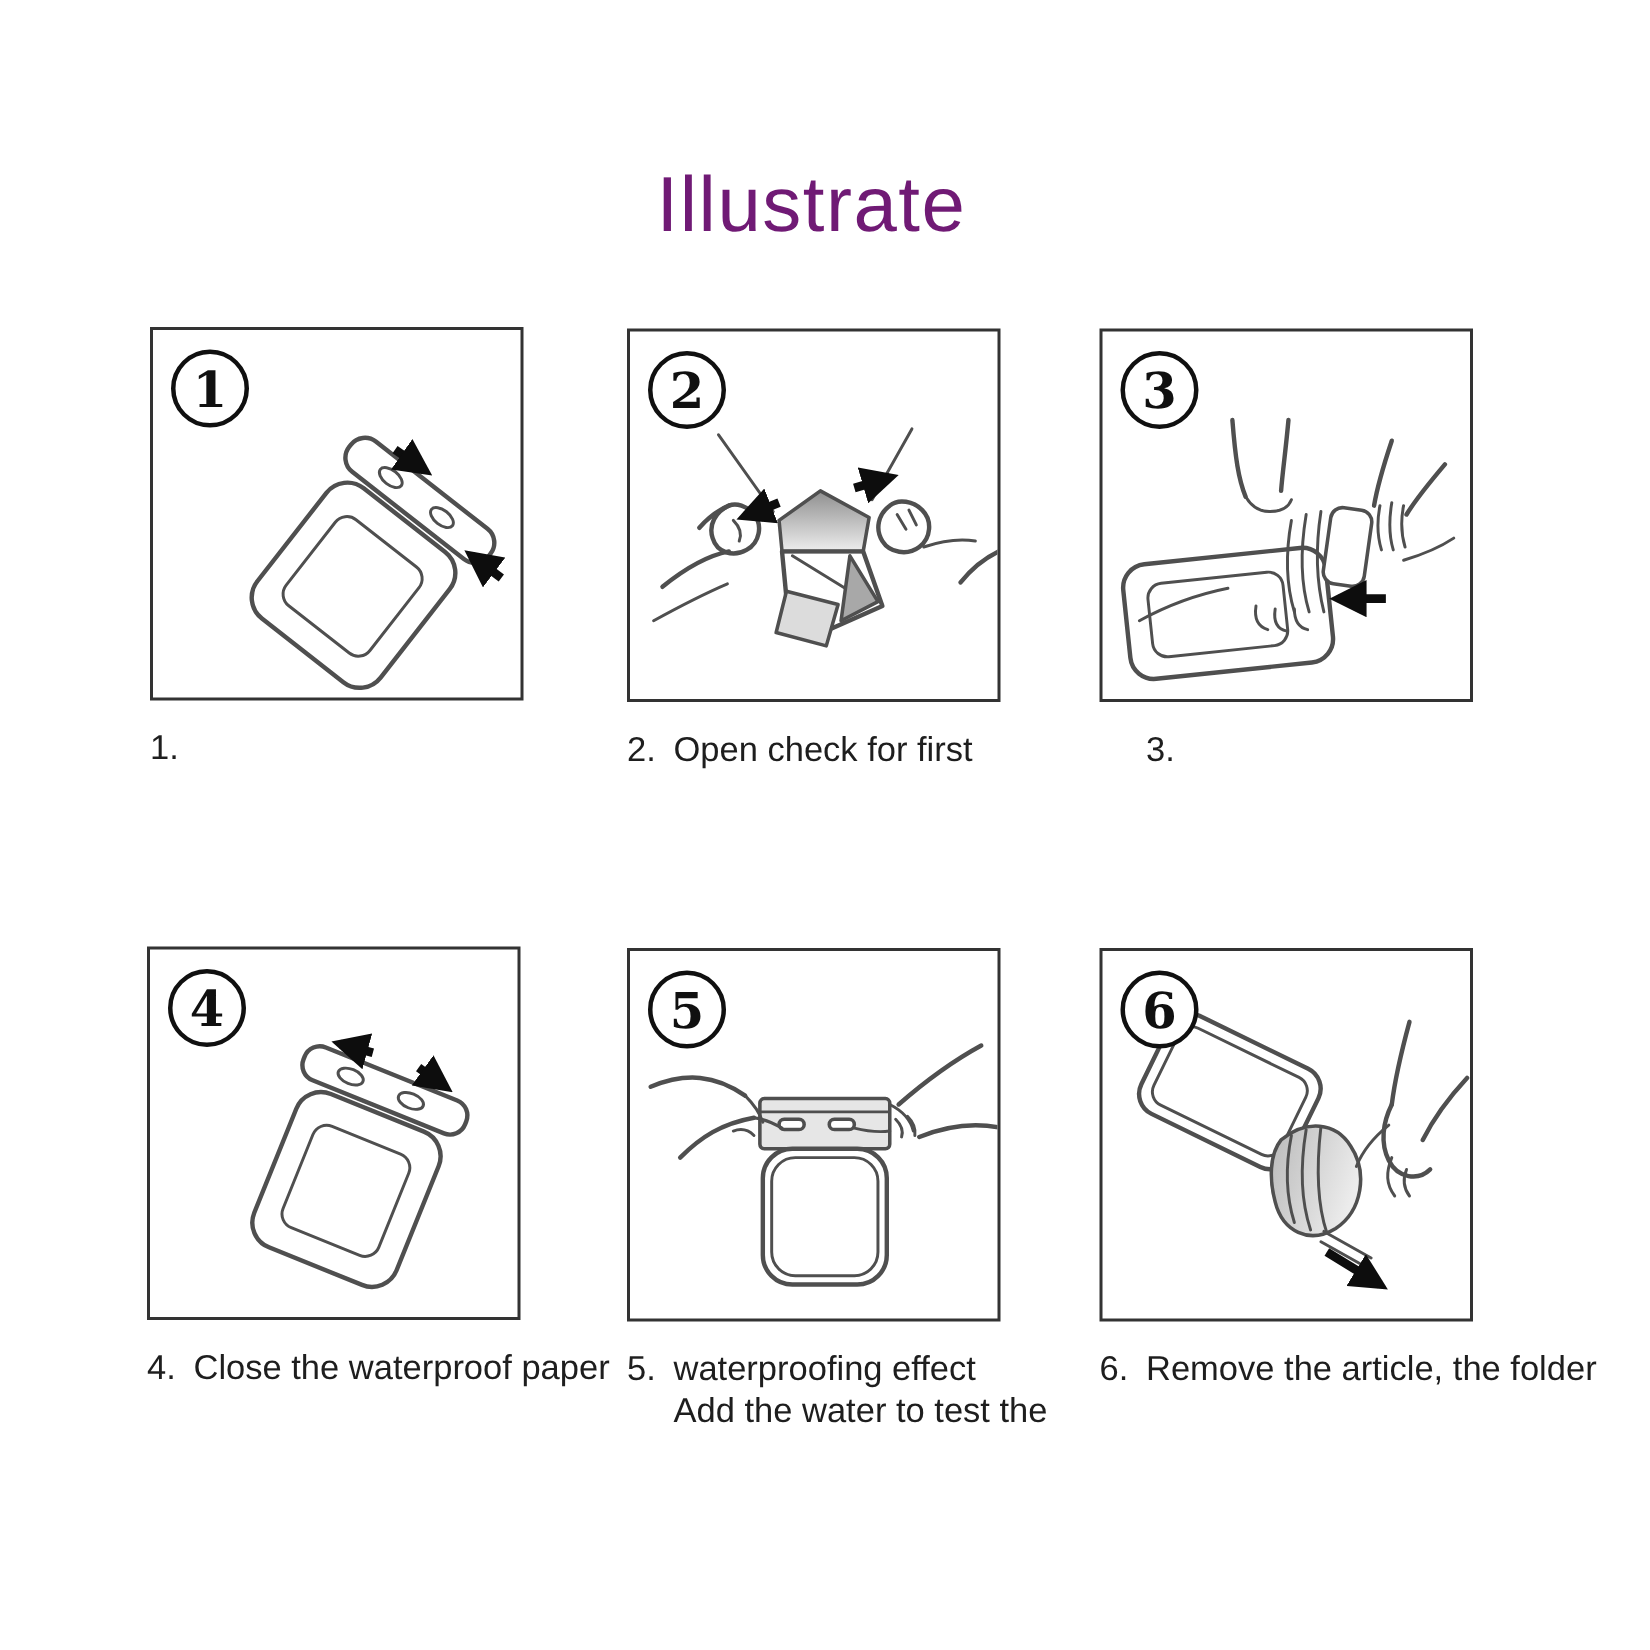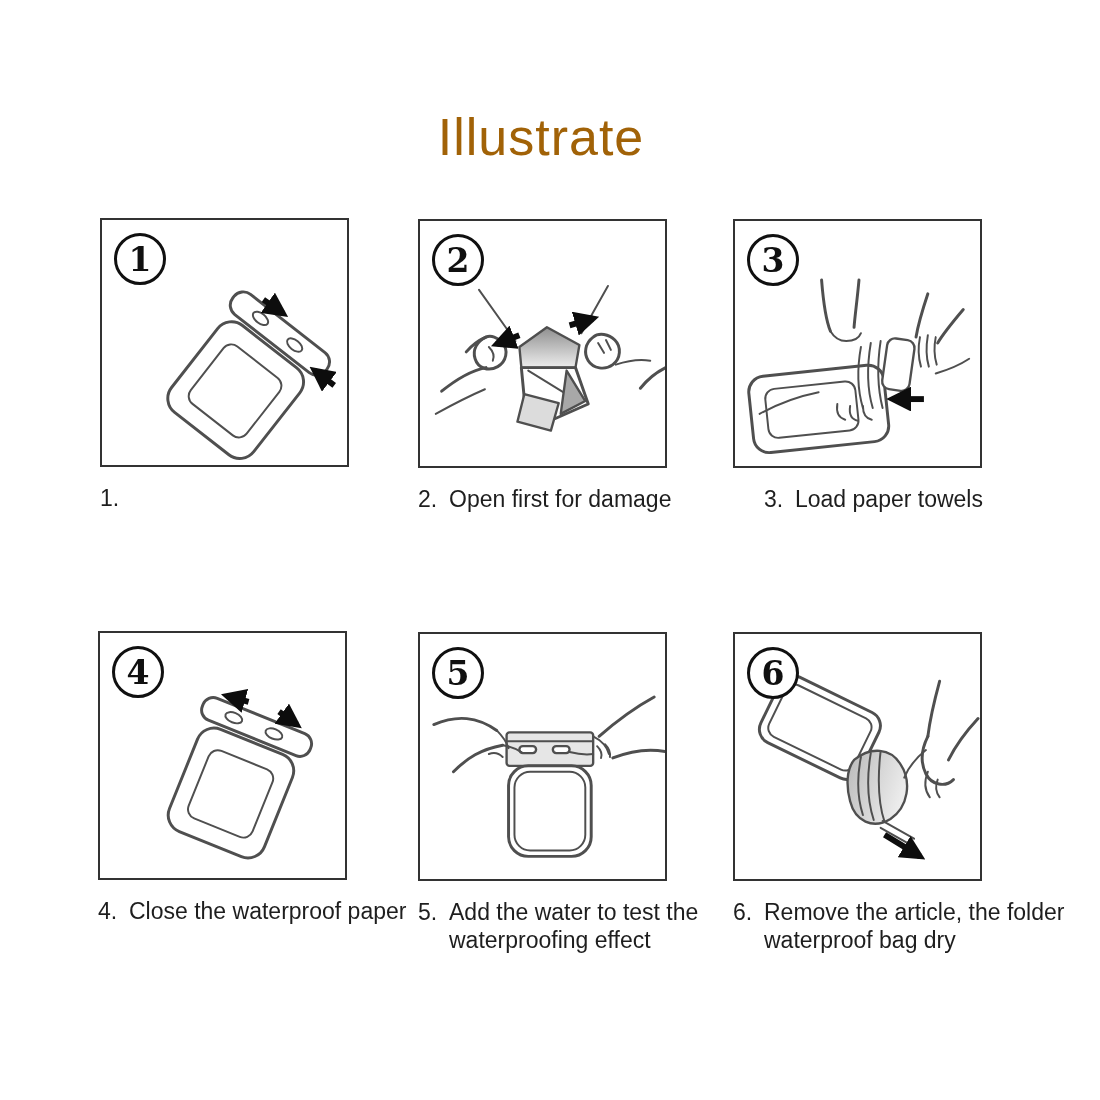--- a/index.html
+++ b/index.html
@@ -5,21 +5,21 @@
   html,body{margin:0;padding:0;}
   body{
     width:1100px;height:1100px;position:relative;overflow:hidden;
     background:#ffffff;
     font-family:"Liberation Sans", sans-serif;
   }
   .title{
     position:absolute;top:74px;left:0;right:18px;
     text-align:center;
     font-size:52px;line-height:56px;font-weight:400;
-    color:#a16207;letter-spacing:1px;
+    color:#701a75;letter-spacing:1px;
   }
   .card{position:absolute;width:249px;height:249px;}
   .panel{
     position:absolute;inset:0;
     border:2px solid #333;background:#fff;box-sizing:border-box;
   }
   .panel svg{position:absolute;left:0;top:0;width:100%;height:100%;}
   .badge{
     position:absolute;left:12px;top:13px;width:46px;height:46px;
     border:3px solid #101010;border-radius:50%;
@@ -110,21 +110,21 @@
       <path d="M189,121 l5,10" class="ln thin"></path>
       <path d="M224,170 C232,160 243,152 252,148" class="ln"></path>
       <path d="M199,146 C211,142 222,140 234,142" class="ln thin"></path>
       <line x1="101" y1="116" x2="78" y2="125" class="arrow" marker-end="url(#ah)"></line>
       <line x1="152" y1="106" x2="176" y2="99" class="arrow" marker-end="url(#ah)"></line>
     </svg>
   </div>
   <div class="caption">
     <span class="cap-num">2.</span>
     <span class="cap-lines">
-      <span class="cap-line">Open first for damage</span>
+      <span class="cap-line">Open check for first</span>
       <span class="cap-line"></span>
     </span>
   </div>
 </section>
 
 <section class="card card-3" style="left:733px;top:219px">
   <div class="panel">
     <div class="badge">
         <span>3</span>
       </div>
@@ -148,24 +148,20 @@
       <path d="M238,140 C226,148 214,152 204,155" class="ln thin"></path>
       <path d="M188,118 C186,128 186,138 189,148" class="ln thin"></path>
       <path d="M196,116 C194,128 194,138 197,148" class="ln thin"></path>
       <path d="M204,118 C202,128 202,136 205,146" class="ln thin"></path>
       <path d="M25,196 C45,185 65,178 85,174" class="ln thin"></path>
       <line x1="192" y1="181" x2="160" y2="181" class="arrow" marker-end="url(#ah)"></line>
     </svg>
   </div>
   <div class="caption">
     <span class="cap-num">3.</span>
-    <span class="cap-lines">
-      <span class="cap-line">Load paper towels</span>
-      <span class="cap-line"></span>
-    </span>
   </div>
 </section>
 
 <section class="card card-4" style="left:98px;top:631px">
   <div class="panel">
     <div class="badge">
         <span>4</span>
       </div>
     <svg viewBox="0 0 249 249">
       <g transform="translate(12 20) rotate(22 120 140)">
@@ -209,22 +205,22 @@
       <path d="M252,120 C234,116 216,118 196,126" class="ln"></path>
       <path d="M176,104 C184,108 190,114 192,122" class="ln thin"></path>
       <path d="M180,114 q6,6 4,12" class="ln thin"></path>
       <path d="M188,112 q6,6 5,13" class="ln thin"></path>
       <path d="M176,122 C168,123 160,122 152,120" class="ln thin"></path>
     </svg>
   </div>
   <div class="caption">
     <span class="cap-num">5.</span>
     <span class="cap-lines">
+      <span class="cap-line">waterproofing effect</span>
       <span class="cap-line">Add the water to test the</span>
-      <span class="cap-line">waterproofing effect</span>
     </span>
   </div>
 </section>
 
 <section class="card card-6" style="left:733px;top:632px">
   <div class="panel">
     <div class="badge">
         <span>6</span>
       </div>
     <svg viewBox="0 0 249 249">
@@ -250,16 +246,15 @@
       <path d="M194,118 C184,126 176,136 172,146" class="ln thin"></path>
       <path d="M150,190 L182,208" class="ln thin"></path>
       <path d="M148,197 L180,215" class="ln thin"></path>
       <line x1="152" y1="204" x2="188" y2="226" class="arrow" marker-end="url(#ah)"></line>
     </svg>
   </div>
   <div class="caption">
     <span class="cap-num">6.</span>
     <span class="cap-lines">
       <span class="cap-line">Remove the article, the folder</span>
-      <span class="cap-line">waterproof bag dry</span>
     </span>
   </div>
 </section>
 
 </body></html>

